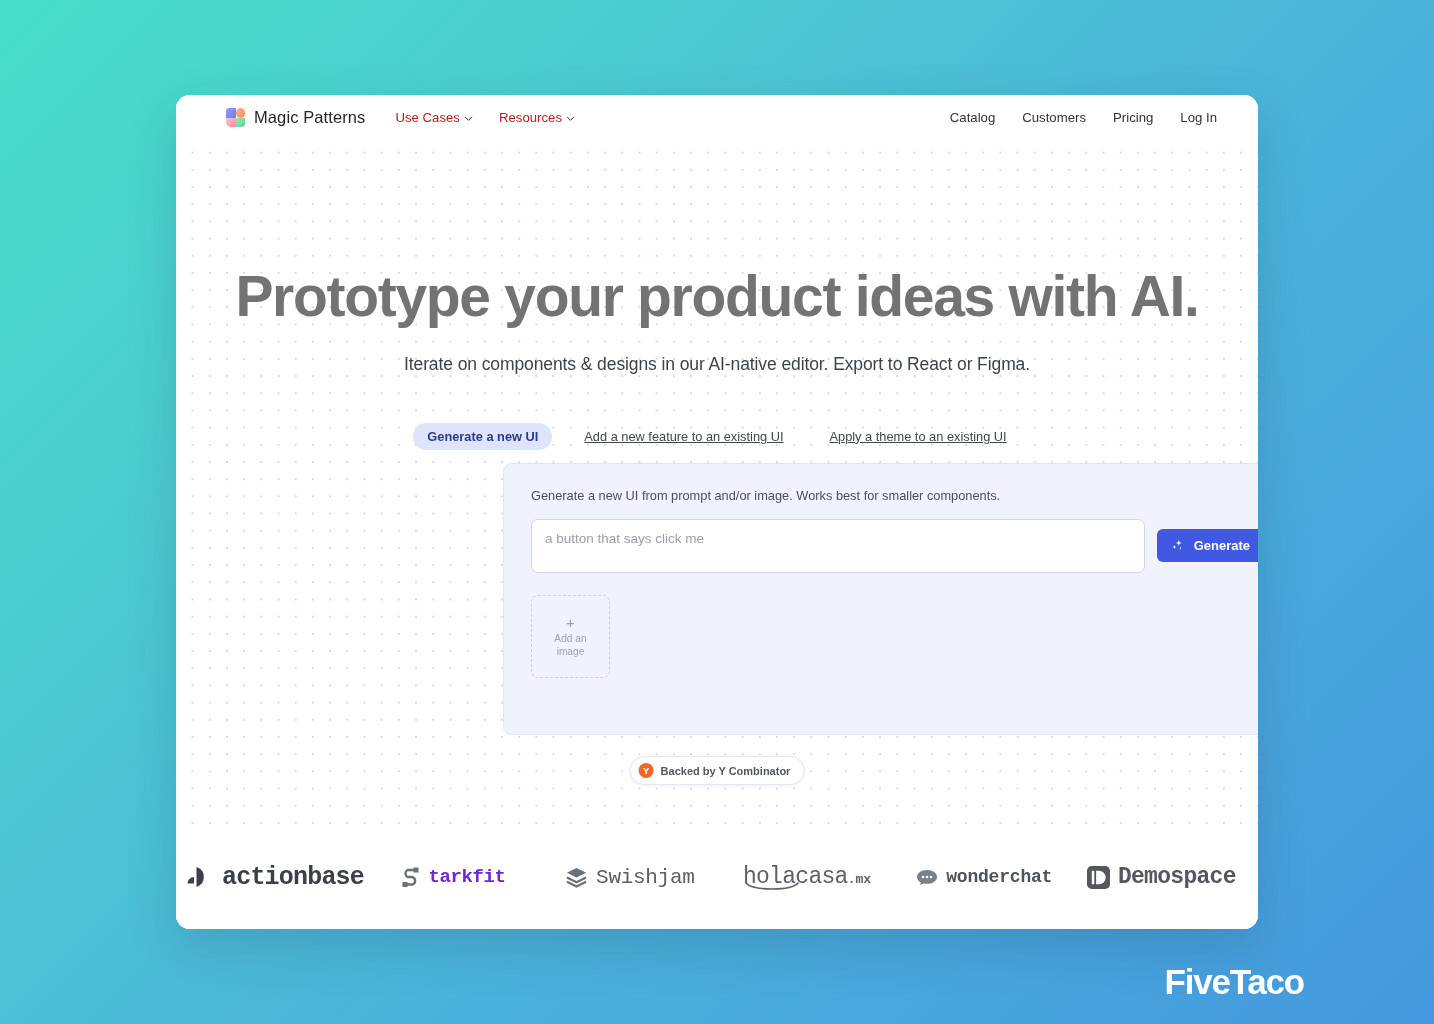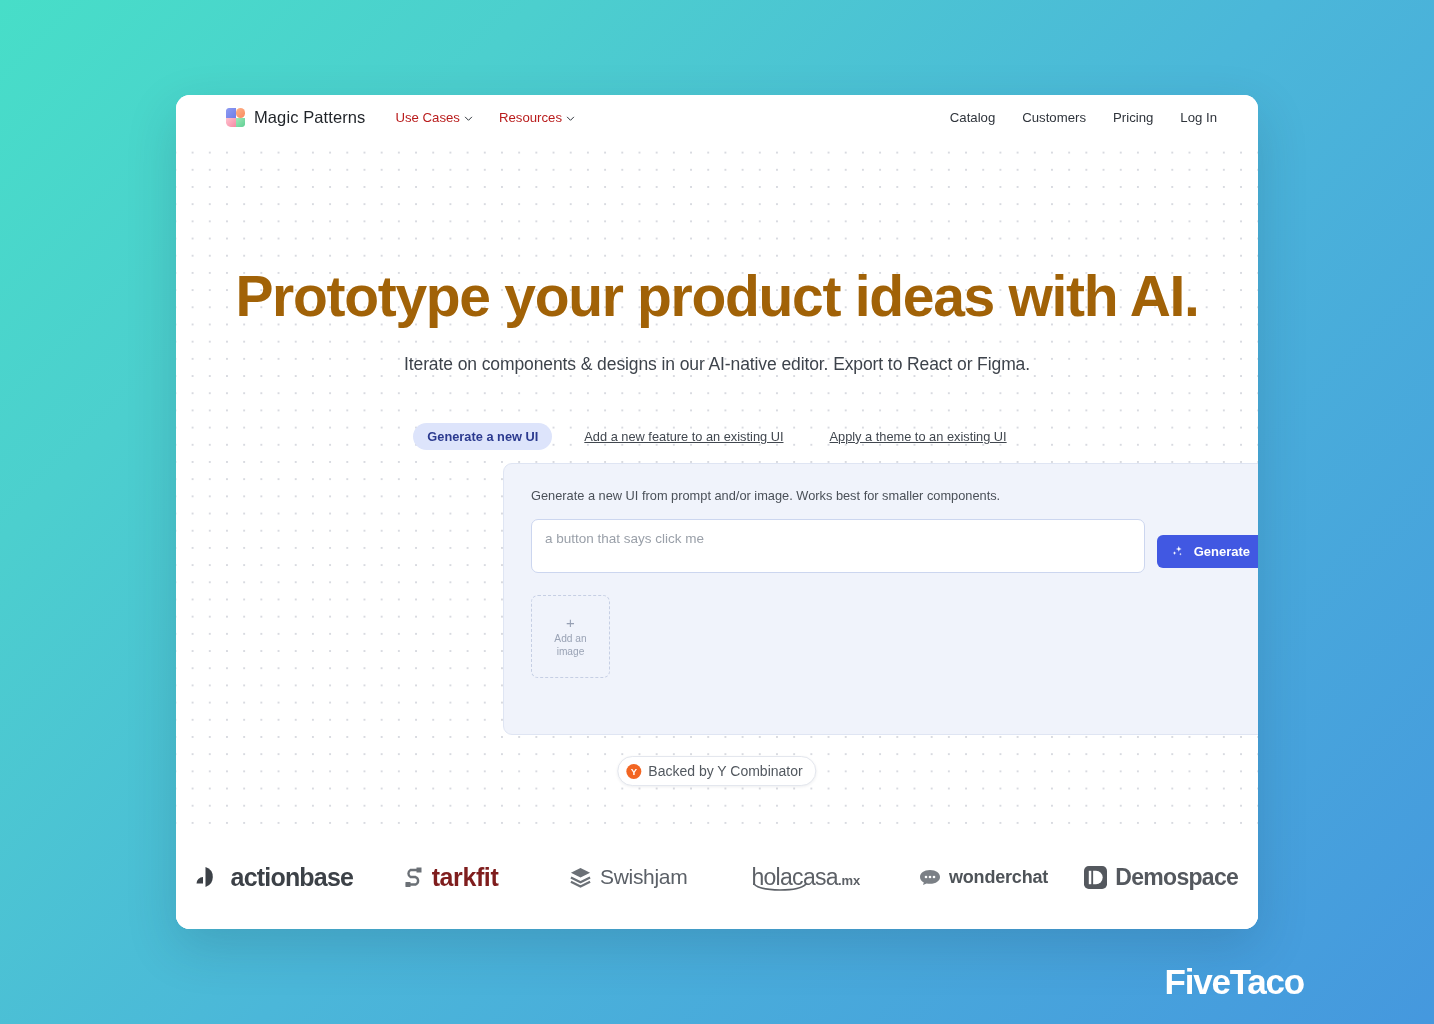--- a/index.html
+++ b/index.html
@@ -57,21 +57,21 @@
   }
   .chev { width:9px; height:9px; display:inline-block; position:relative; top:1px; }
   .chev svg { width:100%; height:100%; display:block; }
   .nav-right { margin-left:auto; display:flex; align-items:center; gap:27px; }
   .nav-right .nav-item { margin-right:0; font-size:13.2px; color:#2f343b; }
 
   
   .hero { position:absolute; left:0; top:45px; width:100%; text-align:center; }
   .headline {
     margin-top:127px;
-    font-size:57px; font-weight:700; color:#a16207;
+    font-size:57px; font-weight:700; color:#737373;
     letter-spacing:-1.3px; line-height:1.05;
   }
   .subhead {
     margin-top:27px; font-size:17.5px; color:#3d434b; font-weight:400;
     letter-spacing:-.1px;
   }
 
   
   .tabs {
     margin-top:48px;
@@ -87,21 +87,21 @@
   
   .panel {
     position:absolute; left:327px; top:368px;
     width:789px; height:272px;
     background:#f0f3fb;
     border:1px solid #dfe5f3;
     border-radius:9px;
     padding:24px 27px;
   }
   .panel-desc { font-size:12.8px; color:#4a5058; margin-bottom:16px; }
-  .prompt-row { display:flex; align-items:center; gap:12px; }
+  .prompt-row { display:flex; align-items:flex-start; gap:12px; }
   .prompt-box {
     flex:1; height:54px; background:#ffffff;
     border:1px solid #ccd6ef; border-radius:7px;
     padding:11px 13px;
     font-size:13.5px; color:#9aa0a9;
     cursor:text;
   }
   .gen-btn {
     height:33px; background:#4158e2; color:#fff;
     border:none; border-radius:6px;
@@ -130,21 +130,21 @@
     background:#fff; border:1px solid #e4e7ee; border-radius:999px;
     padding:6px 13px 6px 8px;
     box-shadow:0 1px 3px rgba(20,30,60,.07);
     cursor:pointer;
   }
   .yc-mark {
     width:15px; height:15px; border-radius:50%; background:#f26522;
     color:#fff; font-size:9.5px; font-weight:700;
     display:flex; align-items:center; justify-content:center;
   }
-  .yc-text { font-size:14px; color:#52585f; }
+  .yc-text { font-size:11px; color:#52585f;font-weight:bold; }
 
   
   .loved {
     position:absolute; left:0; top:709px; width:100%;
     text-align:center; font-size:14.3px; color:#54595f;
   }
   .loved a {
     color:#1d2127; text-decoration:underline; font-weight:600;
     cursor:pointer; margin-left:5px;
   }
@@ -152,31 +152,31 @@
 
   
   .logos {
     position:absolute; left:0; bottom:0; width:100%; height:96px;
     display:flex; align-items:center; justify-content:space-between;
     padding:0 8px 8px 8px;
     background:#fff;
   }
   .logo {
     flex:1; display:flex; align-items:center; justify-content:center;
-    gap:8px; color:#5a5f66;
+    gap:8px; color:#5a5f66;font-family:Liberation Mono, monospace;
   }
   .logo-text { font-size:21px; font-weight:700; letter-spacing:-.4px; color:#4e5358; }
   .logo svg { display:block; }
 
   .l-holacasa { font-size:23px; font-weight:500; letter-spacing:-.7px; color:#5d6167; position:relative; }
   .l-holacasa .mx { font-size:13px; font-weight:600; letter-spacing:0; }
   .l-wonder { font-size:18px; font-weight:700; letter-spacing:-.2px; color:#4e5358; }
   .l-demo { font-size:23px; font-weight:800; letter-spacing:-.7px; color:#54585e; }
   .l-swish { font-size:21px; font-weight:400; letter-spacing:-.3px; color:#5b6067; }
-  .l-stark { font-size:25px; font-weight:800; letter-spacing:-.4px; color:#7f1d1d; }
+  .l-stark { font-size:19px; font-weight:800; letter-spacing:-.4px; color:#6d28d9; }
   .l-action { font-size:25px; font-weight:700; letter-spacing:-.8px; color:#3c4147; }
 
   
   .watermark {
     position:absolute; right:130px; bottom:22px;
     font-size:35px; font-weight:700; color:#ffffff;
     letter-spacing:-1.2px;
   }
 </style>
 </head>

